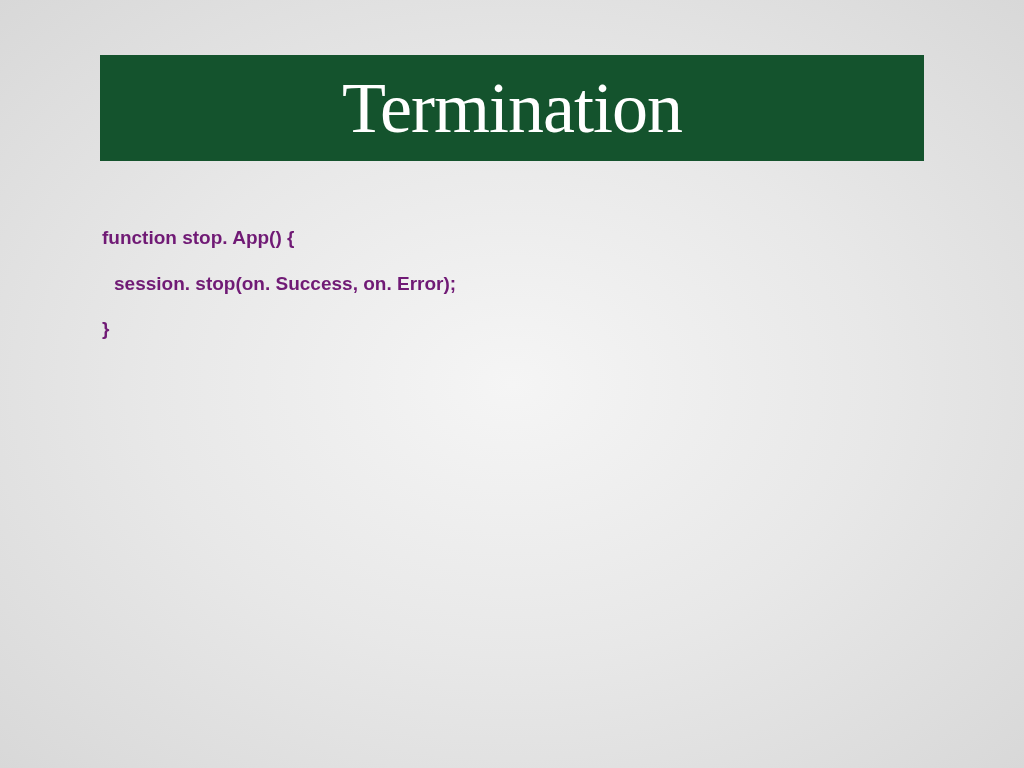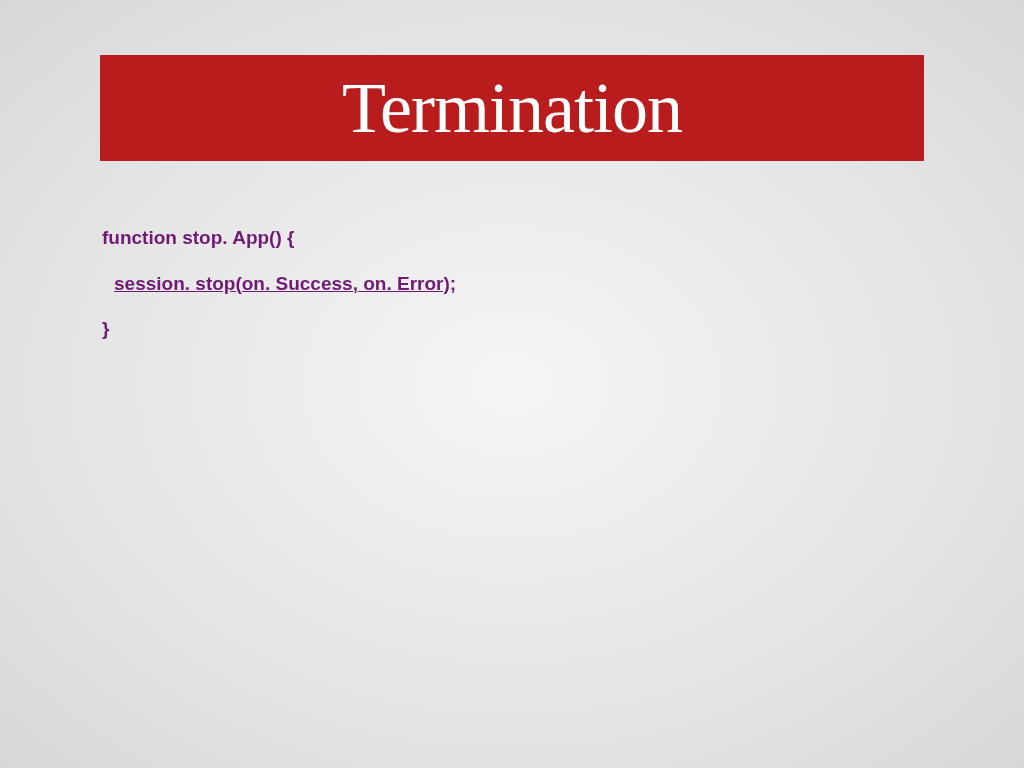--- a/index.html
+++ b/index.html
@@ -10,21 +10,21 @@
       font-family: Arial, Helvetica, sans-serif;
       overflow: hidden;
       position: relative;
     }
     .title-banner {
       position: absolute;
       top: 55px;
       left: 100px;
       right: 100px;
       height: 106px;
-      background: #b91c1c;
+      background: #14532d;
       display: flex;
       align-items: center;
       justify-content: center;
     }
     .title-banner h1 {
       font-family: Georgia, 'Times New Roman', serif;
       font-size: 72px;
       font-weight: normal;
       color: #ffffff;
       letter-spacing: -1px;
@@ -35,21 +35,20 @@
       left: 102px;
       right: 100px;
       font-family: Arial, Helvetica, sans-serif;
       font-size: 19px;
       font-weight: bold;
       line-height: 2.4;
       color: #701a75;
     }
     .code-line-indented {
       padding-left: 12px;
-      text-decoration: underline;
     }
   </style>
 </head>
 <body>
 
 <div class="title-banner">
   <h1>Termination</h1>
 </div>
 
 <div class="code-block">

